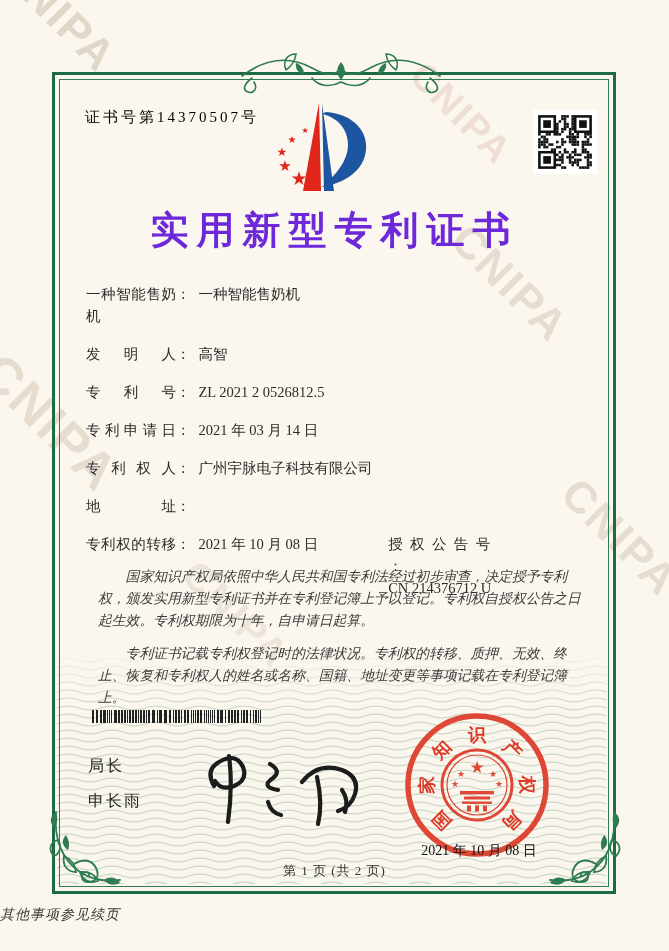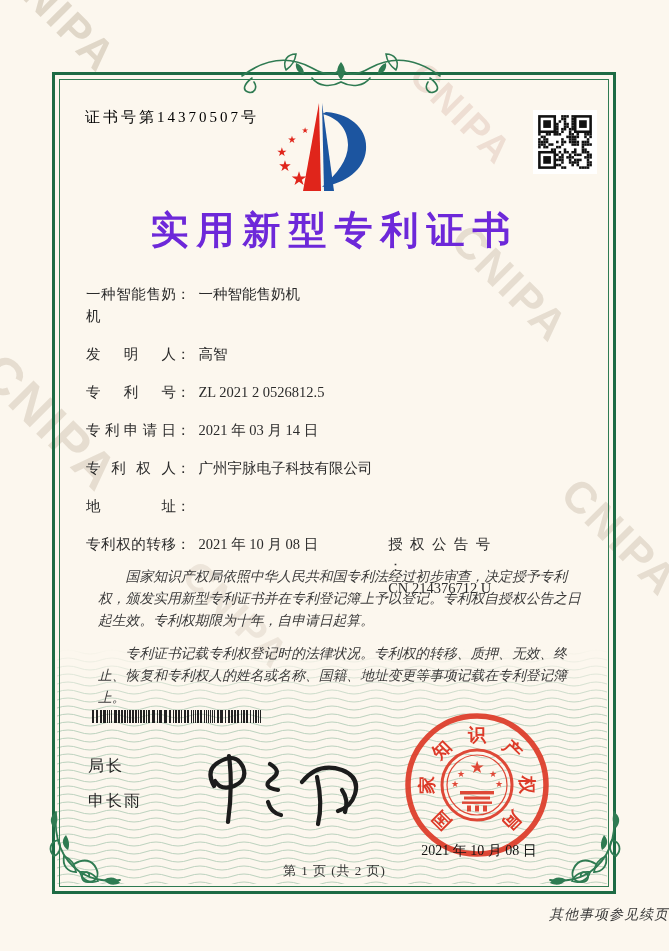--- a/index.html
+++ b/index.html
@@ -49,21 +49,21 @@
   .paras p{margin:12px;text-indent:2em;}
   
   .barcode{position:absolute;left:92px;top:710px;z-index:4;}
   .signer{position:absolute;left:88px;top:756px;z-index:4;font-size:16px;color:#232323;
           font-family:"Liberation Sans","DejaVu Sans",sans-serif;}
   .signer div{margin-bottom:14px;letter-spacing:2px;}
   .signature{position:absolute;left:196px;top:744px;z-index:5;}
   .seal{position:absolute;left:401px;top:711px;z-index:5;}
   .page-num{position:absolute;left:0;top:862px;width:100%;text-align:center;font-size:13px;
             letter-spacing:1px;color:#333;z-index:4;}
-  .continuation{position:absolute;left:0;top:906px;width:100%;text-align:right;font-size:14px;
+  .continuation{position:absolute;left:0;top:906px;width:100%;text-align:left;font-size:14px;
                 color:#3a3a3a;font-style:italic;z-index:4;letter-spacing:1px;}
   svg text{user-select:none;}
 </style>
 </head>
 <body>
 
 <div class="page">
 
   <span class="wm wm1">CNIPA</span>
   <span class="wm wm2">CNIPA</span>

